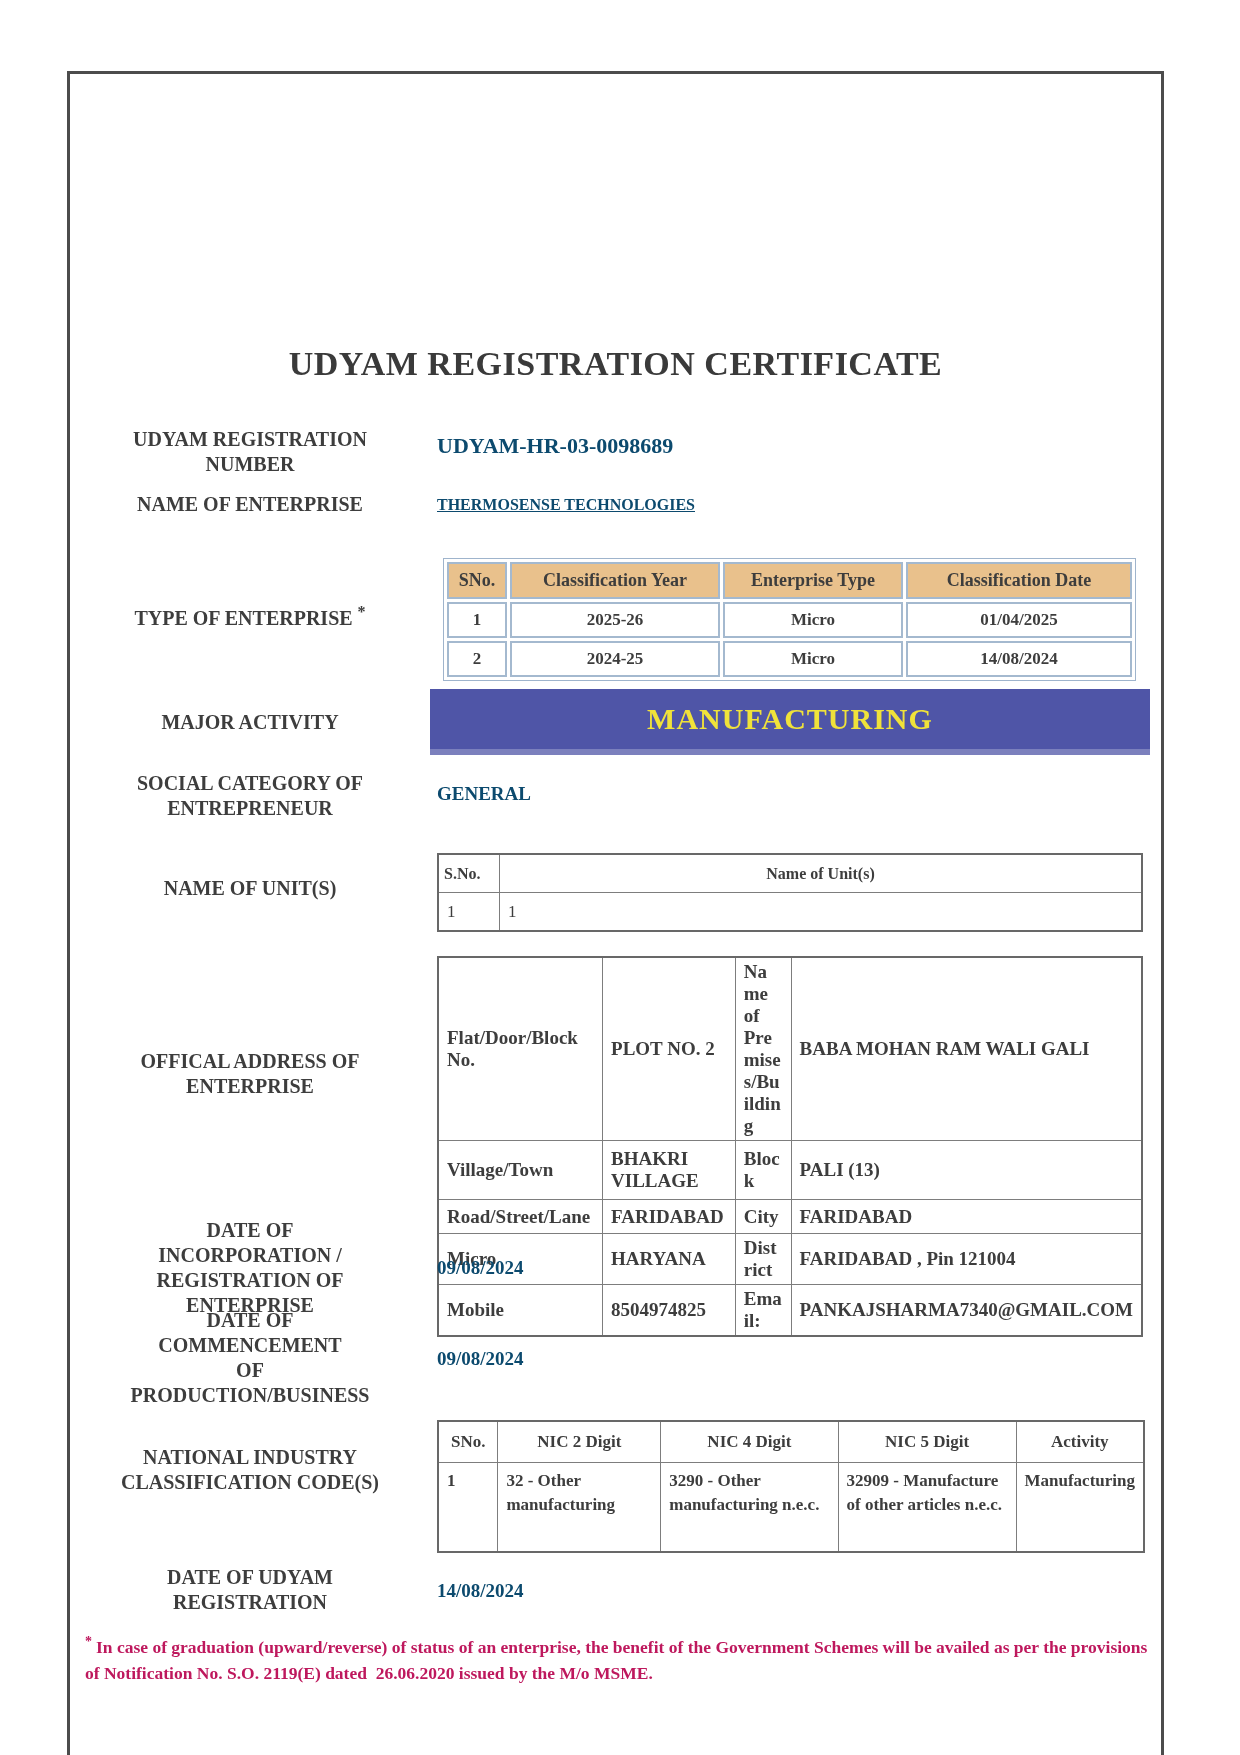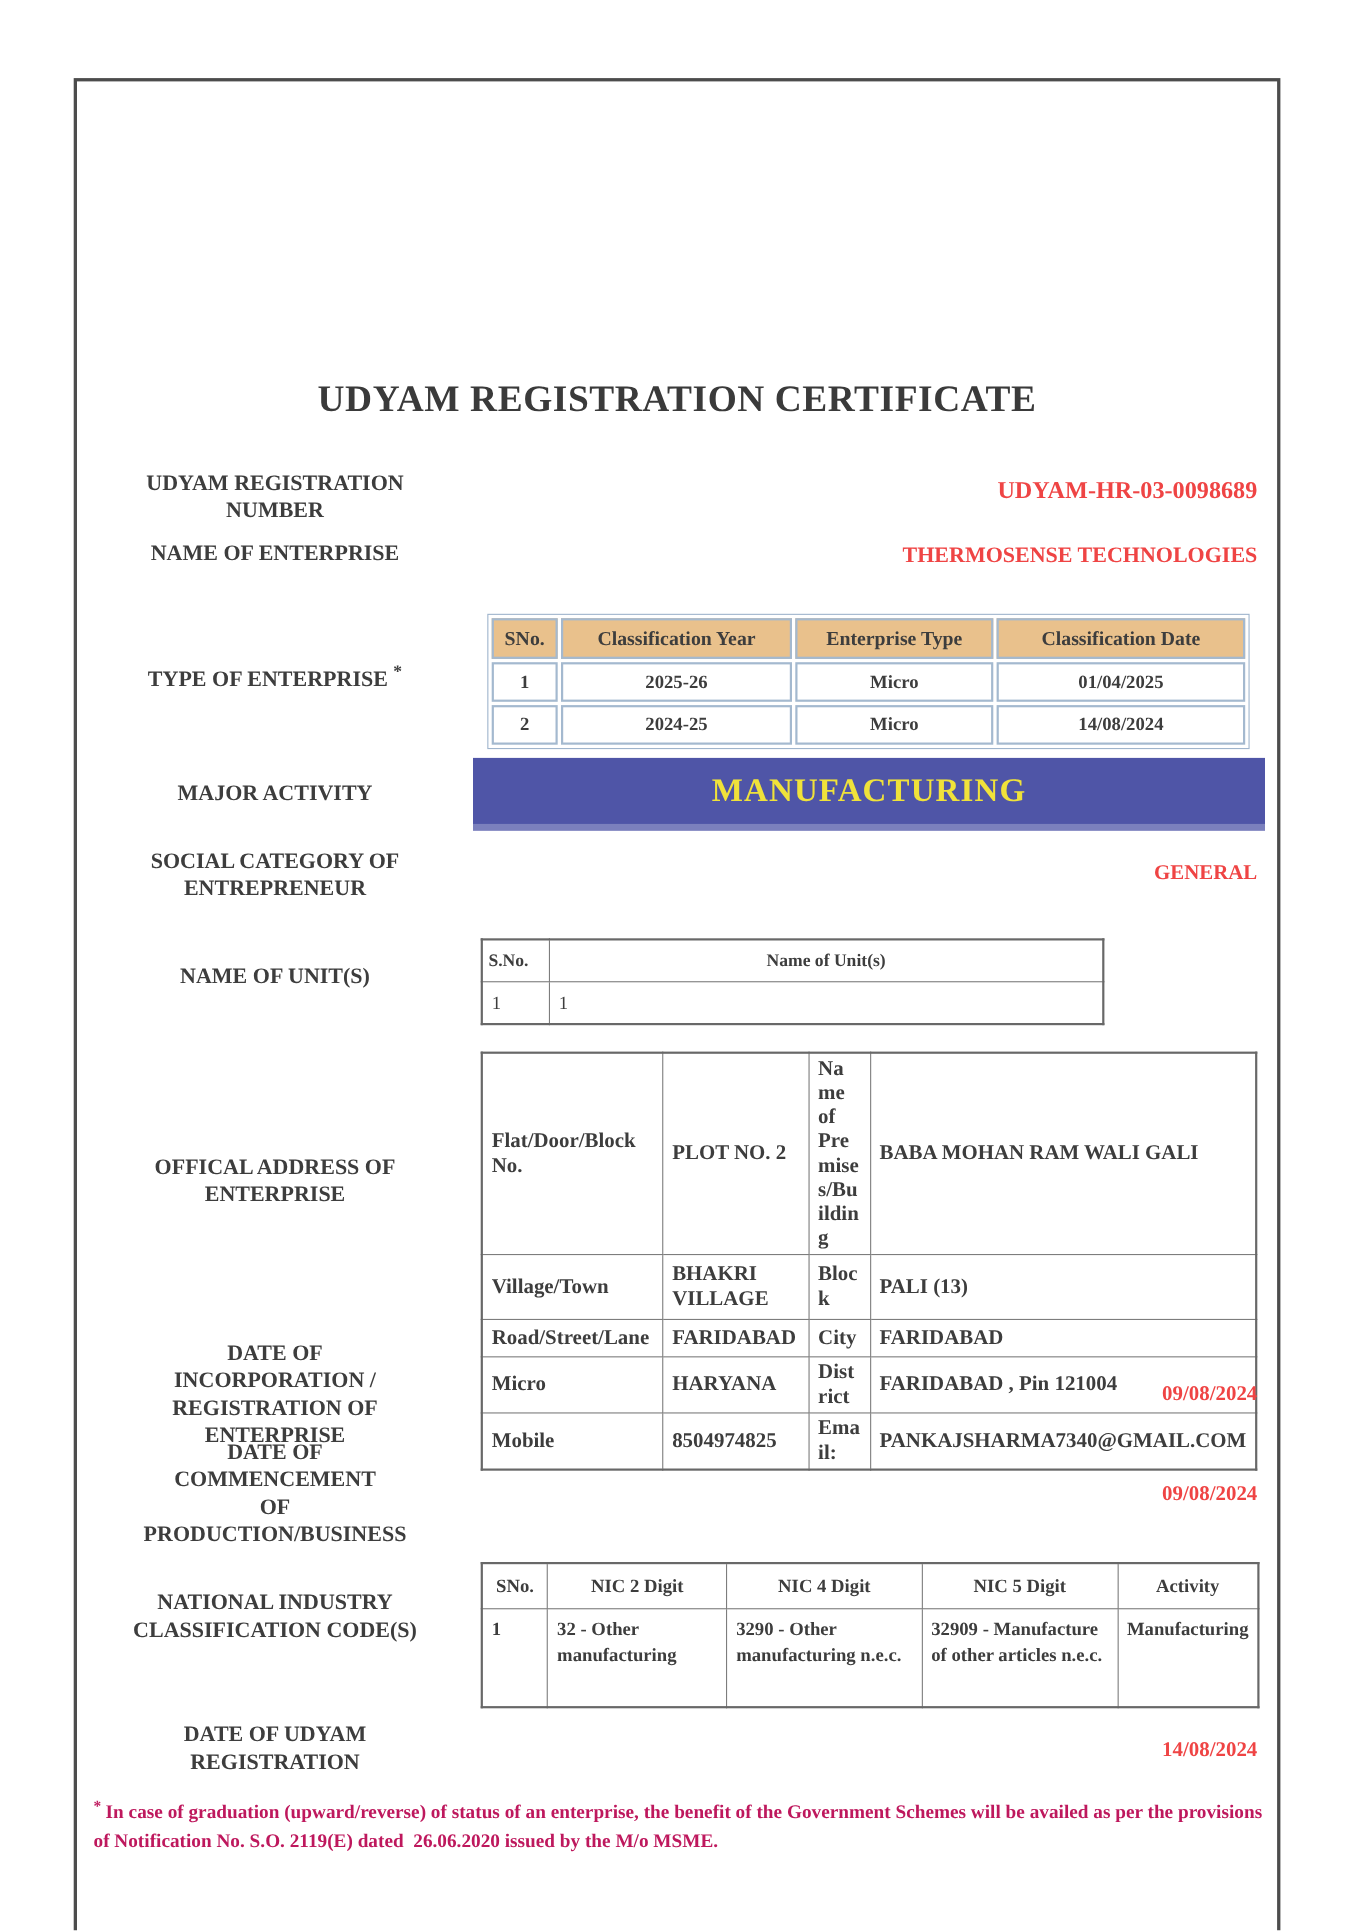--- a/index.html
+++ b/index.html
@@ -17,24 +17,24 @@
     text-align:center;font-size:34px;font-weight:bold;color:#3a3a3a;letter-spacing:.5px;
   }
   .label{
     position:absolute;left:120px;width:260px;transform:translateY(-50%);
     text-align:center;font-size:20px;font-weight:bold;line-height:25px;color:#3d3d3d;
     white-space:pre-line;
   }
   .label sup{font-size:16px;vertical-align:super;line-height:0;}
   .value{
     position:absolute;left:437px;width:706px;transform:translateY(-50%);
-    text-align:right;font-weight:bold;color:#ef4444;
+    text-align:left;font-weight:bold;color:#0c4a6e;
   }
   .v-urn{font-size:22px;}
-  .v-name{font-size:20px;}
+  .v-name{font-size:16px;text-decoration:underline;}
   .v-plain{font-size:19px;}
 
   
   table{border-collapse:collapse;}
   .t-blue{
     position:absolute;left:443px;top:558px;
     border-collapse:separate;border-spacing:3px;
     border:1px solid #9fb4cc;background:#ffffff;
   }
   .t-blue th,.t-blue td{
@@ -46,21 +46,21 @@
 
   
   .t-gray{
     position:absolute;background:#ffffff;
     border:2px solid #686868;
   }
   .t-gray th,.t-gray td{
     border:1px solid #7d7d7d;color:#3d3d3d;font-weight:bold;
   }
 
-  .t-units{left:437px;top:853px;width:567px;}
+  .t-units{left:437px;top:853px;width:706px;}
   .t-units th{font-size:16px;height:33px;}
   .t-units .th-sno{text-align:left;padding:2px 5px;width:50px;}
   .t-units .th-name{text-align:center;}
   .t-units td{font-weight:normal;font-size:17px;height:33px;text-align:left;padding:2px 8px;}
 
   .t-addr{left:437px;top:956px;width:706px;}
   .t-addr td{font-size:19px;text-align:left;vertical-align:middle;padding:3px 8px;line-height:22px;}
   .t-addr .c1{width:155px;}
   .t-addr .c2{width:122px;}
   .t-addr .c3{width:86px;overflow-wrap:anywhere;}

